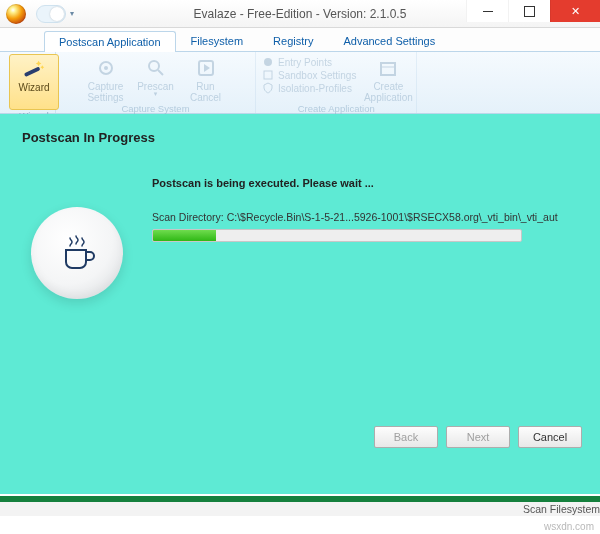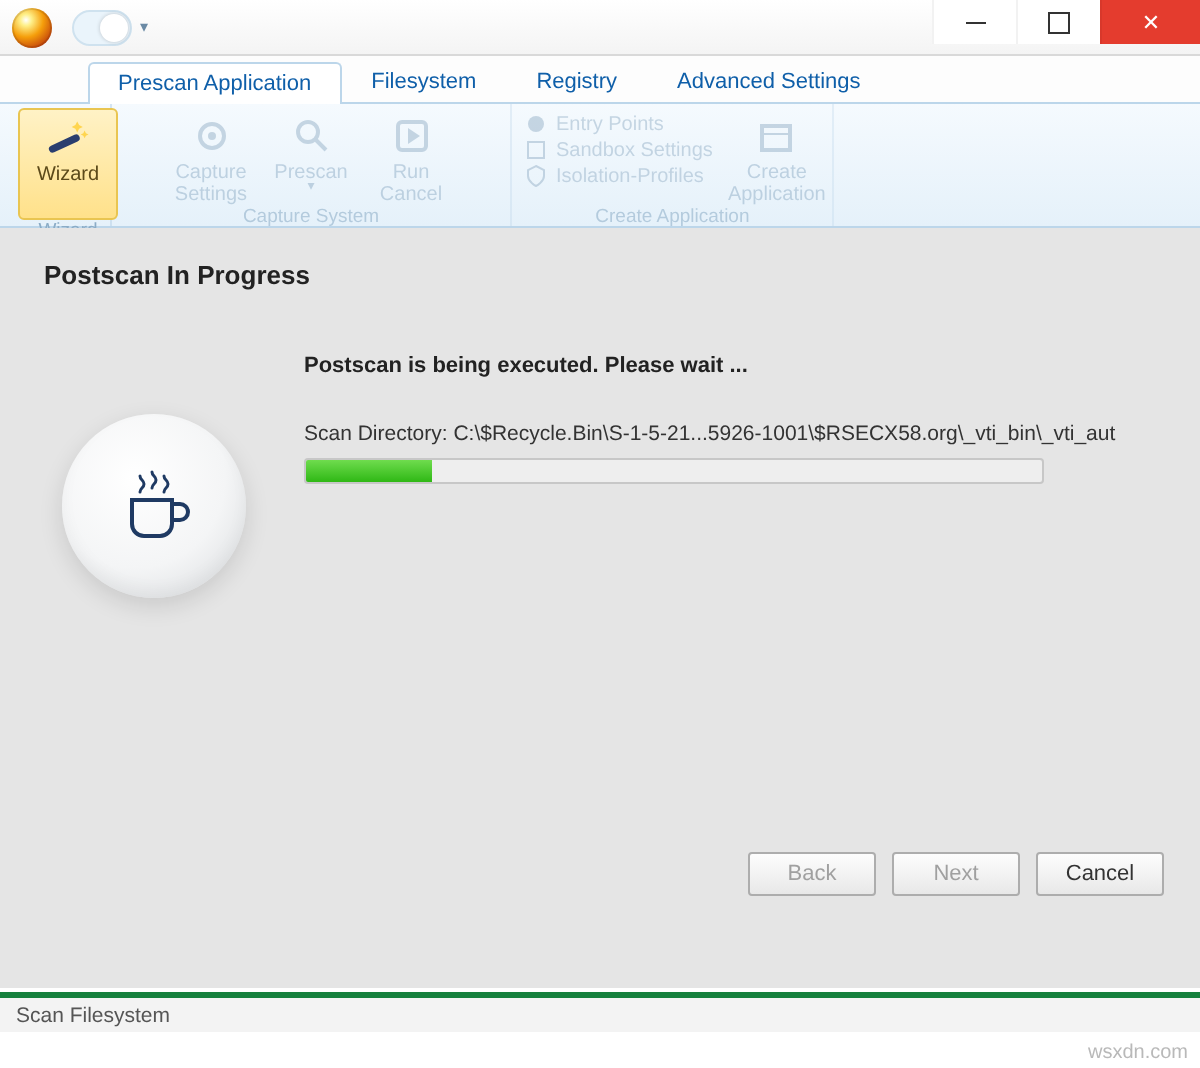--- a/index.html
+++ b/index.html
@@ -41,21 +41,21 @@
   .rgroup { display:flex; flex-direction:column; align-items:center; justify-content:space-between; border-right:1px solid rgba(188,214,234,.6); padding:2px 4px 0;}
   .rgroup .items { display:flex; gap:2px; }
   .ritem { display:flex; flex-direction:column; align-items:center; width:48px; padding-top:2px; font-size:10px; color:#98b4cb; text-align:center; line-height:1.1;}
   .ritem.enabled { color:#3a5b78; }
   .ritem .icon { width:24px; height:24px; margin-bottom:1px; display:flex; align-items:center; justify-content:center; }
   .rgroup .glabel { font-size:9.5px; color:#8bacc6; margin-top:auto; padding-bottom:1px;}
   .ritem.enabled[data-name="wizard-button"]{ background:linear-gradient(#fff2c6,#ffe18a); border:1px solid #e9c551; border-radius:3px; width:50px; height:56px; color:#5c4a1a;}
   .disabled-look { opacity:.55; }
 
   
-  .main { position:absolute; top:114px; left:0; right:0; bottom:40px; background:#e5e5e5; padding:16px 22px 12px 22px;}
+  .main { position:absolute; top:114px; left:0; right:0; bottom:40px; background:#5eead4; padding:16px 22px 12px 22px;}
   .heading { font-size:13px; font-weight:bold; color:#222; }
   .content-row { display:flex; gap:20px; margin-top:28px; align-items:flex-start;}
   .cup-wrap { width:110px; display:flex; justify-content:center; padding-top:34px;}
   .cup-circle {
     width:92px; height:92px; border-radius:50%;
     background:radial-gradient(circle at 40% 35%, #fff 0, #f4f5f6 55%, #e3e5e7 80%);
     box-shadow: 0 4px 12px rgba(0,0,0,.12), inset 0 -4px 8px rgba(0,0,0,.04);
     display:flex; align-items:center; justify-content:center;
   }
   .details { flex:1; padding-top:4px; }
@@ -63,47 +63,48 @@
   .scan-line { font-size:10.5px; color:#333; margin-top:22px; white-space:nowrap; overflow:hidden; text-overflow:clip; }
   .pbar { height:13px; border:1px solid #c7c7c7; border-radius:2px; margin-top:6px; background:#eee; overflow:hidden; width:370px;}
   .pbar .fill { height:100%; width:17%; background:linear-gradient(#6fdc4e,#2fb815);}
   
   
   .footer-btns { position:absolute; right:18px; bottom:46px; display:flex; gap:8px;}
   .btn { min-width:64px; height:22px; font-size:11px; background:linear-gradient(#fdfdfd,#e8e8e8); border:1px solid #adadad; border-radius:2px; color:#333; display:flex; align-items:center; justify-content:center; cursor:pointer;}
   .btn.disabled { color:#a0a0a0; }
 
   
-  .statusbar { position:absolute; left:0; right:0; bottom:18px; height:20px; background:#f3f3f3; border-top:3px solid #15803d; font-size:10.5px; color:#555; display:flex; align-items:center; padding-left:8px;}
+  .statusbar { position:absolute; left:0; right:0; bottom:18px; height:20px; background:#f3f3f3; border-top:6px solid #15803d; font-size:10.5px; color:#555; display:flex; align-items:center; padding-left:8px;justify-content:flex-end;}
   .watermark { position:absolute; right:6px; bottom:2px; font-size:10px; color:#b9b9b9; }
 
   .chev{font-size:7px; color:#98b4cb; line-height:.5;}
 </style>
 </head>
 <body>
 
 <div class="titlebar" data-name="titlebar">
   <div class="tb-left">
     <div class="orb" data-name="app-menu-orb"></div>
     <div class="qat" data-name="quick-access-toolbar">
       <div class="qat-btn" data-name="qat-toggle">
           <div class="qat-knob"></div>
         </div>
       <span class="qat-arrow" data-name="qat-dropdown-icon">▾</span>
     </div>
   </div>
+  <div class="title" data-name="window-title">Evalaze - Free-Edition - Version: 2.1.0.5</div>
   <div class="winbtns">
     <div class="winbtn min" data-name="minimize-button"></div>
     <div class="winbtn max" data-name="maximize-button"></div>
     <div class="winbtn close" data-name="close-button"></div>
   </div>
 </div>
 
 <div class="tabs" data-name="ribbon-tabs">
-  <div class="tab active" data-name="tab-virtual-application">Prescan Application</div>
+  <div class="tab active" data-name="tab-virtual-application">Postscan Application</div>
   <div class="tab" data-name="tab-filesystem">Filesystem</div>
   <div class="tab" data-name="tab-registry">Registry</div>
   <div class="tab" data-name="tab-advanced-settings">Advanced Settings</div>
 </div>
 
 <div class="ribbon" data-name="ribbon">
   <div class="rgroup" style="width:56px;padding-left:17px;">
     <div class="items">
       <div class="ritem enabled" data-name="wizard-button">
         <div class="icon" data-name="wand-icon">

